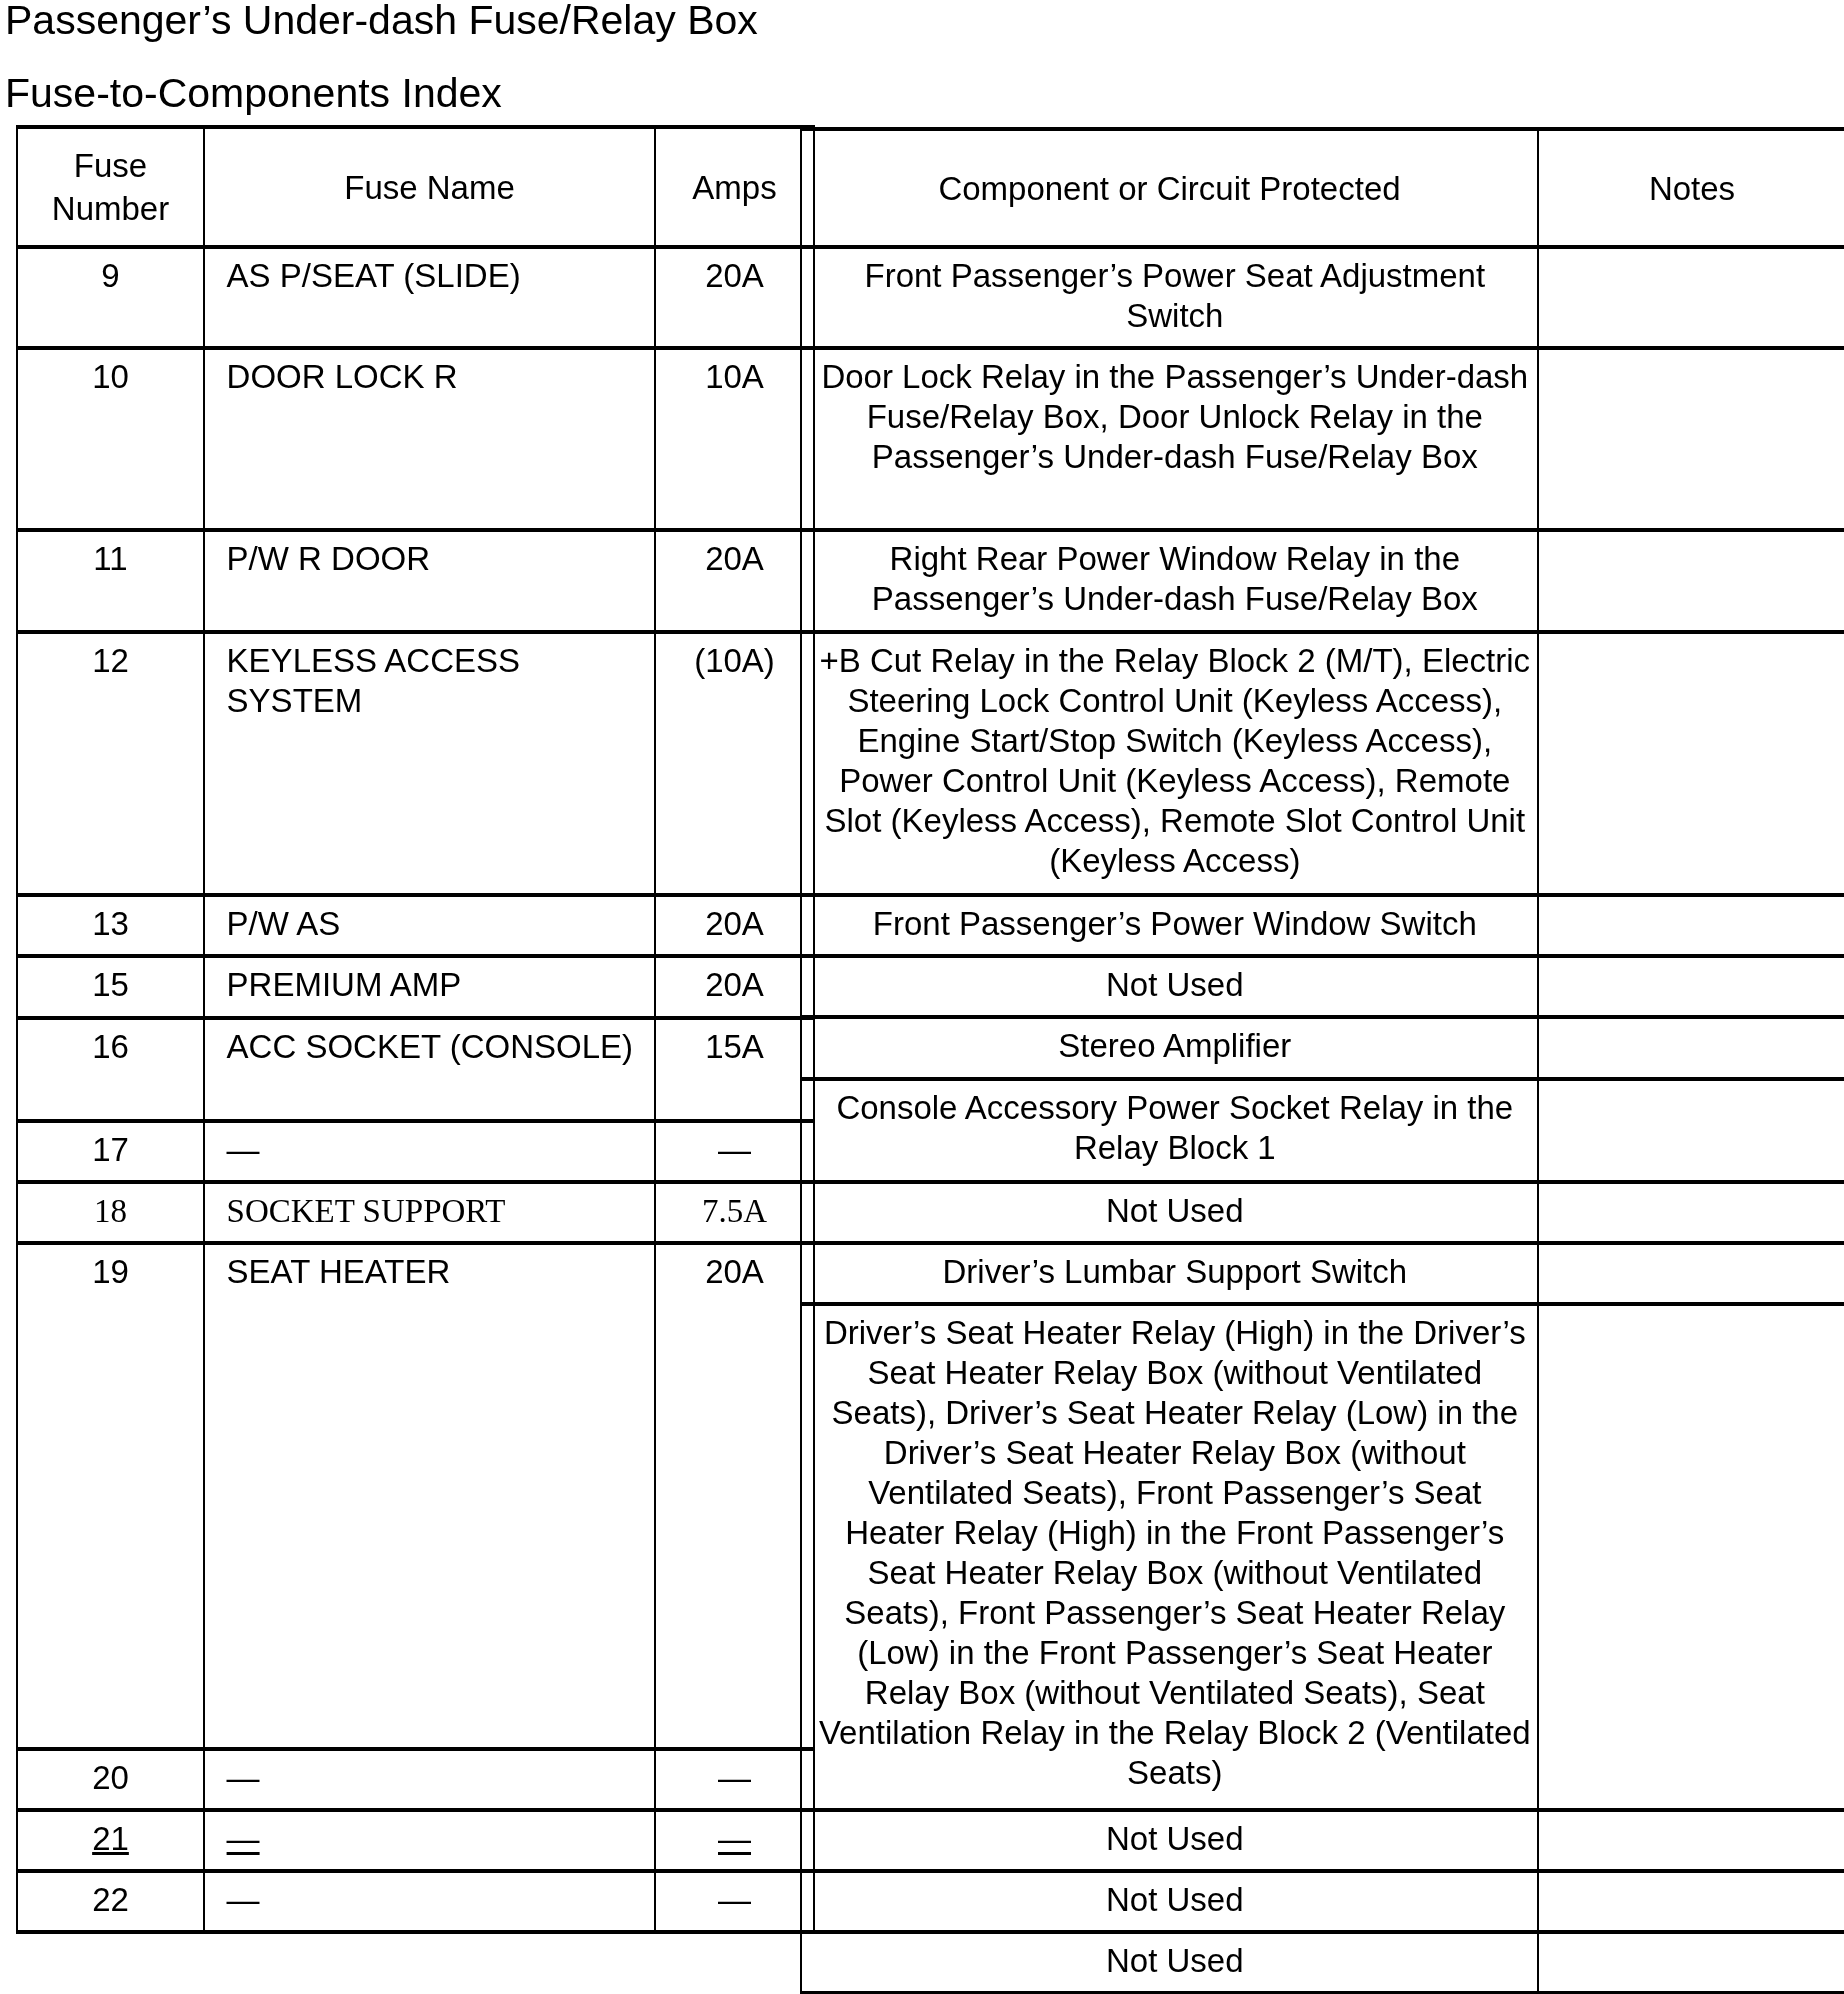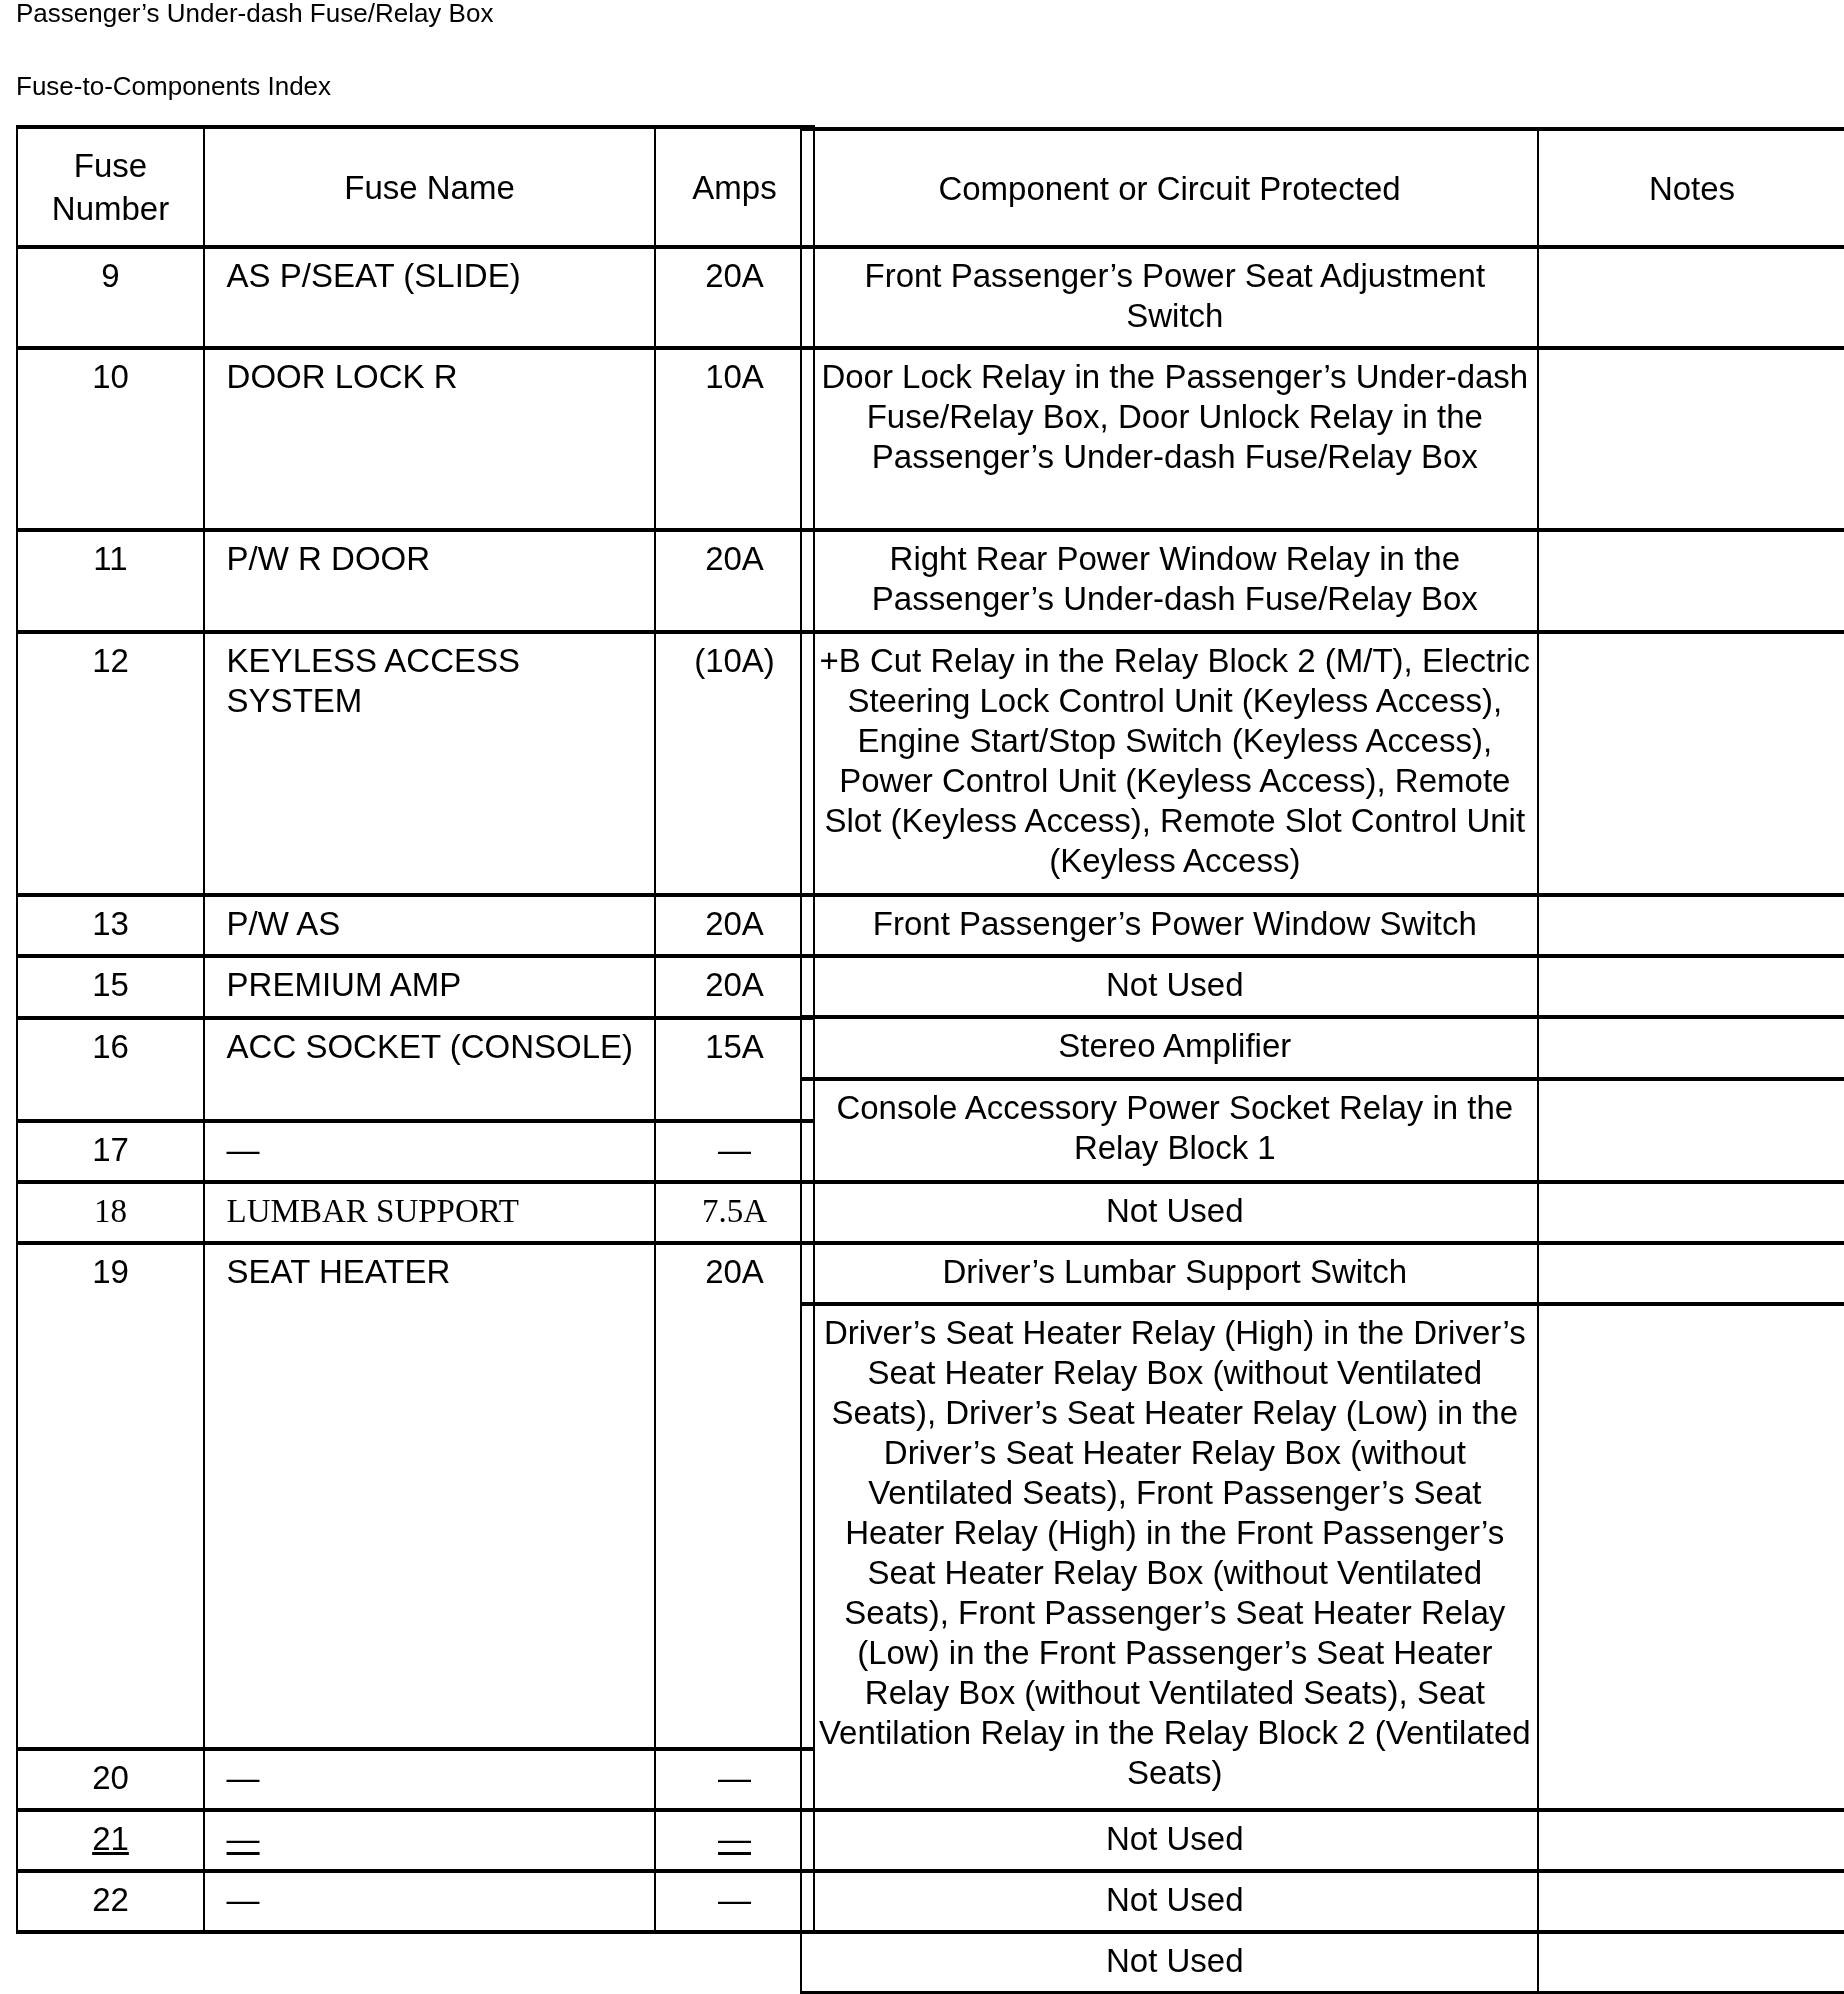--- a/index.html
+++ b/index.html
@@ -1,18 +1,18 @@
 <!DOCTYPE html>
 <html style="font-size:8.6px"><head>
 <meta charset="utf-8">
 <style>
   html, body { margin:0; padding:0; background:#ffffff; }
   body { width:1844px; height:1995px; position:relative; overflow:hidden;
          font-family:"Liberation Sans", sans-serif; color:#000; }
-  .title { position:absolute; left:16px; font-size:26px; line-height:1; white-space:nowrap; }
+  .title { position:absolute; left:5px; font-size:41px; line-height:1; white-space:nowrap; }
   #t1 { top:0px; }
   #t2 { top:73px; }
   .tbl { position:absolute; border-collapse:collapse; table-layout:fixed; }
   .tbl td, .tbl th { border-top:4.9px solid #000; border-bottom:4.9px solid #000;
         border-left:2.7px solid #000; border-right:2.7px solid #000;
         padding:0; vertical-align:top; font-weight:normal; font-size:33px; line-height:40px; }
   .tbl th { vertical-align:middle; text-align:center; line-height:43px; }
   #left { left:16px; top:125px; width:797px; }
   #right { left:800px; top:127px; width:1045px; border-left:1.6px solid #000; }
   .c-num { text-align:center; padding-top:6.5px !important; }
@@ -76,21 +76,21 @@
         <td class="c-name">ACC SOCKET (CONSOLE)</td>
         <td class="c-amp">15A</td>
       </tr>
       <tr style="height: 61px;">
         <td class="c-num">17</td>
         <td class="c-name">—</td>
         <td class="c-amp">—</td>
       </tr>
       <tr style="height: 61px; font-family: Liberation Serif, serif;">
         <td class="c-num">18</td>
-        <td class="c-name">LUMBAR SUPPORT</td>
+        <td class="c-name">SOCKET SUPPORT</td>
         <td class="c-amp">7.5A</td>
       </tr>
       <tr style="height: 506px;">
         <td class="c-num">19</td>
         <td class="c-name">SEAT HEATER</td>
         <td class="c-amp">20A</td>
       </tr>
       <tr style="height: 61px;">
         <td class="c-num">20</td>
         <td class="c-name">—</td>

